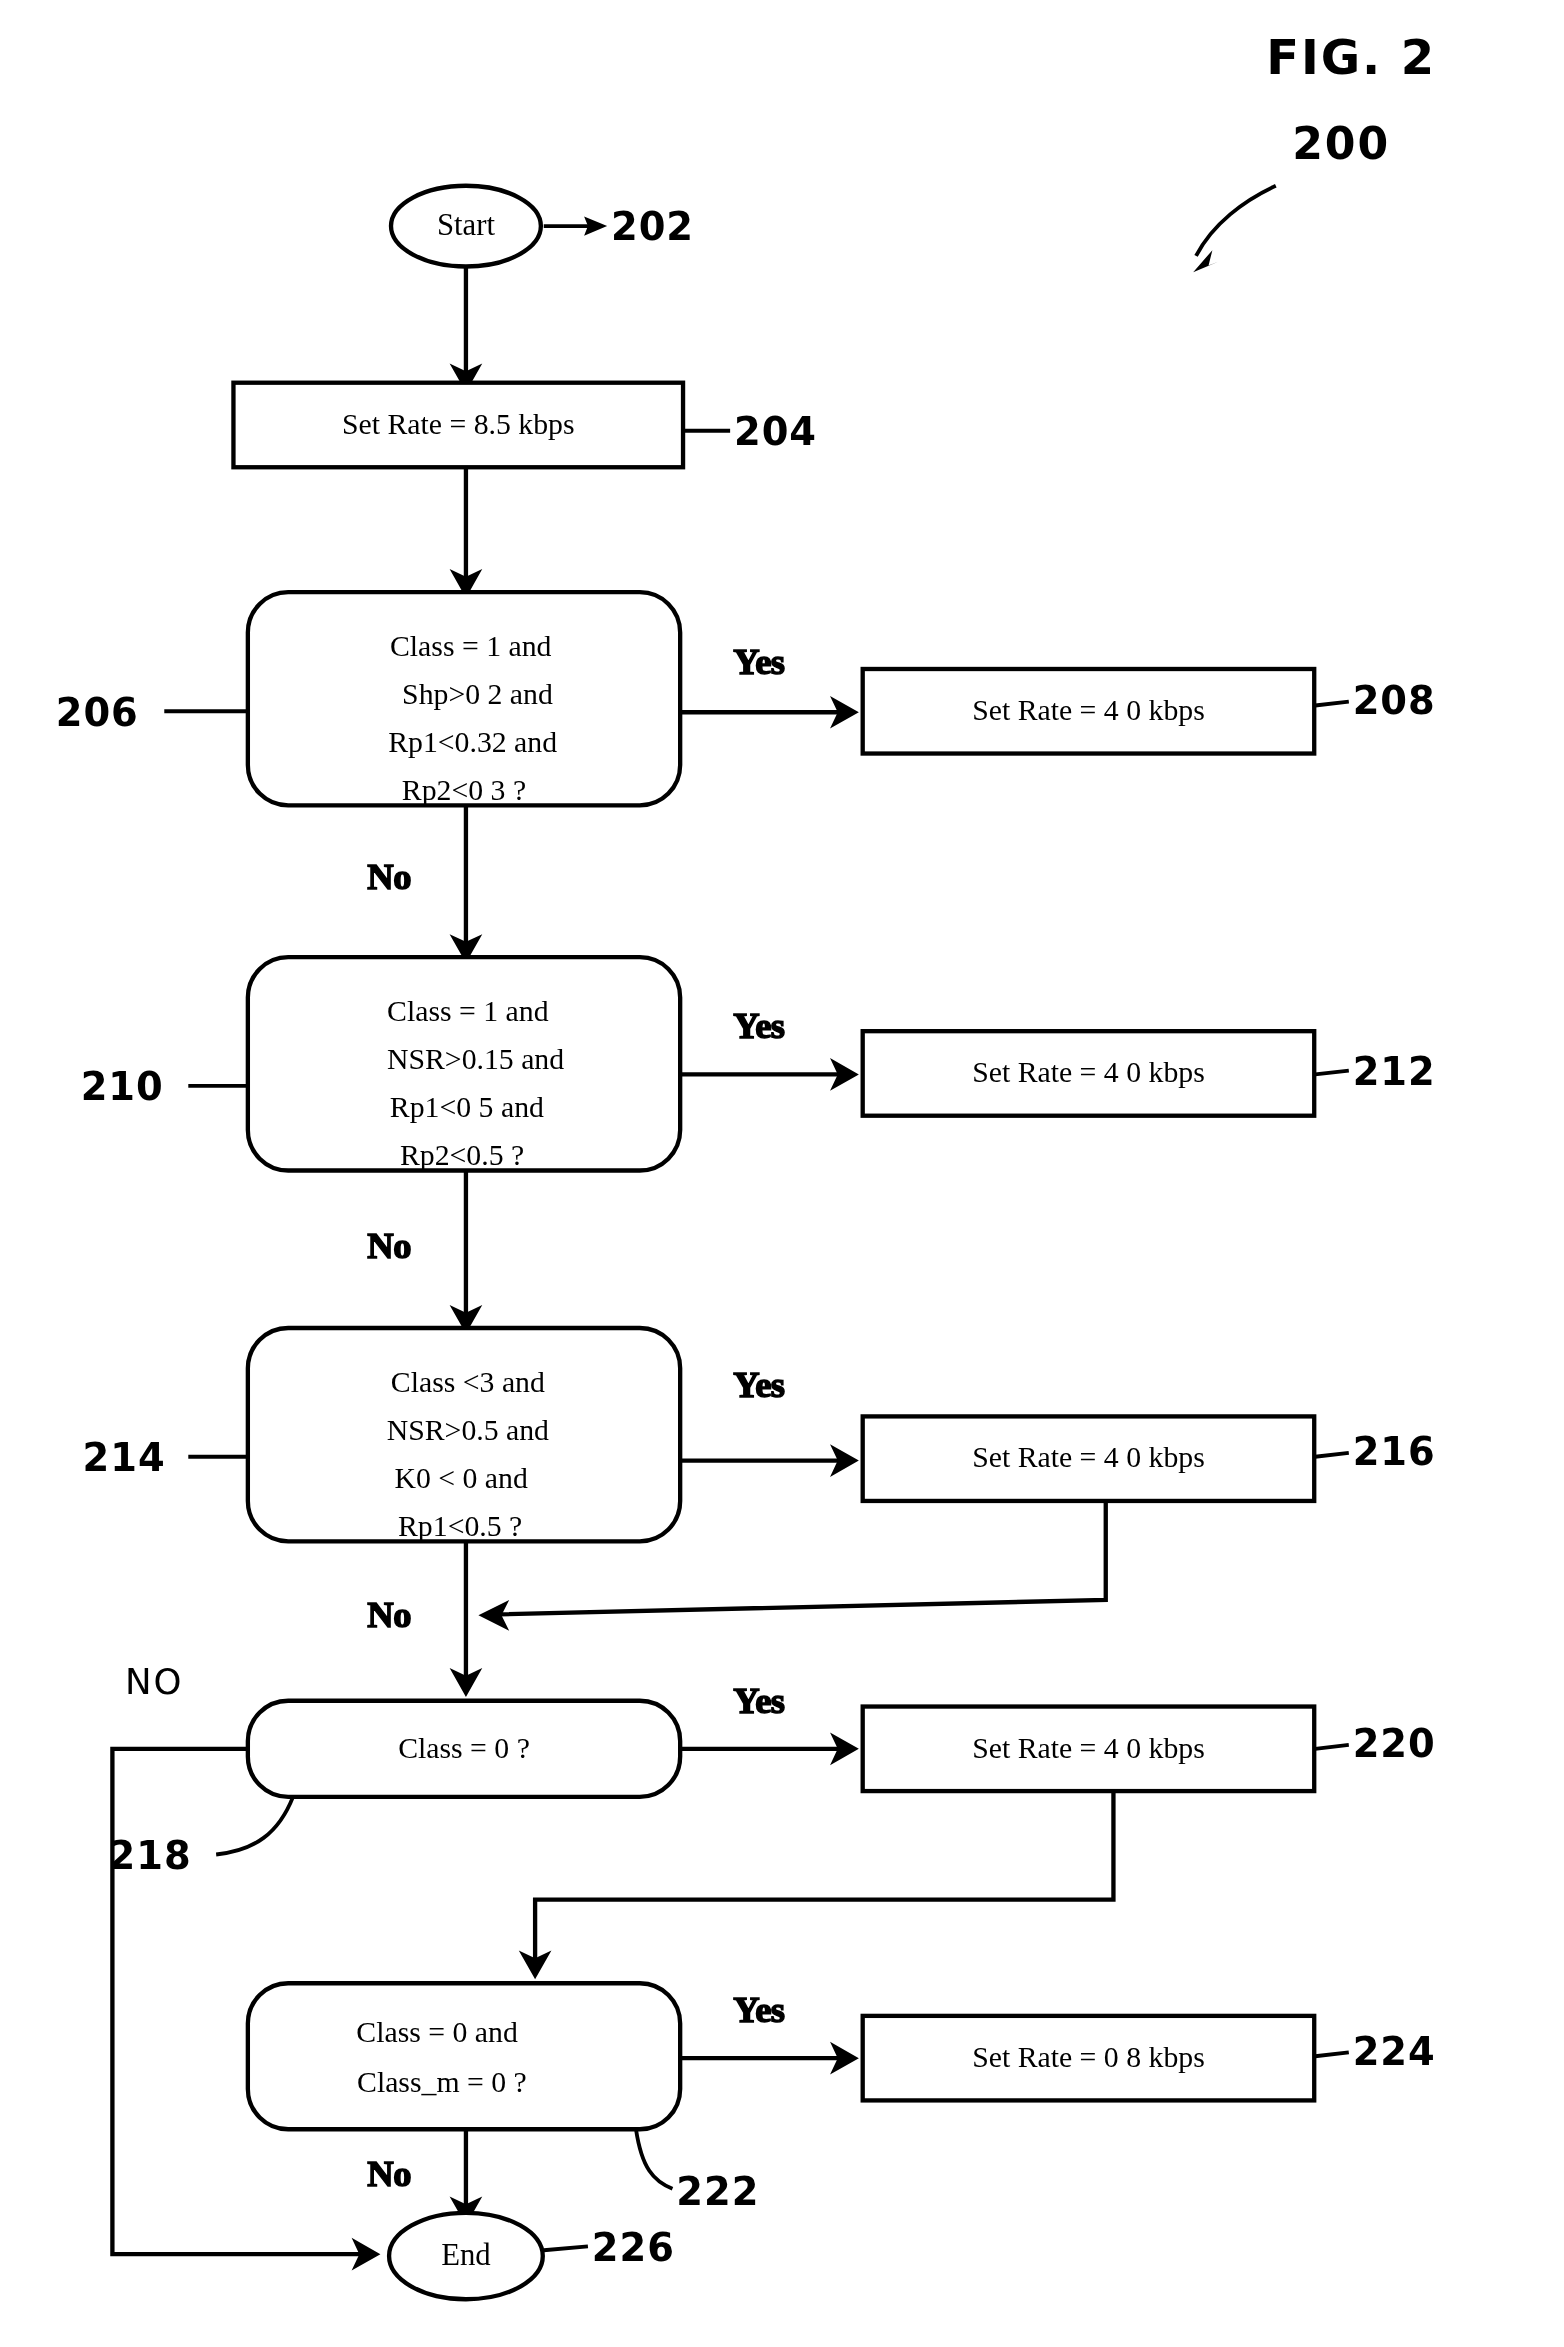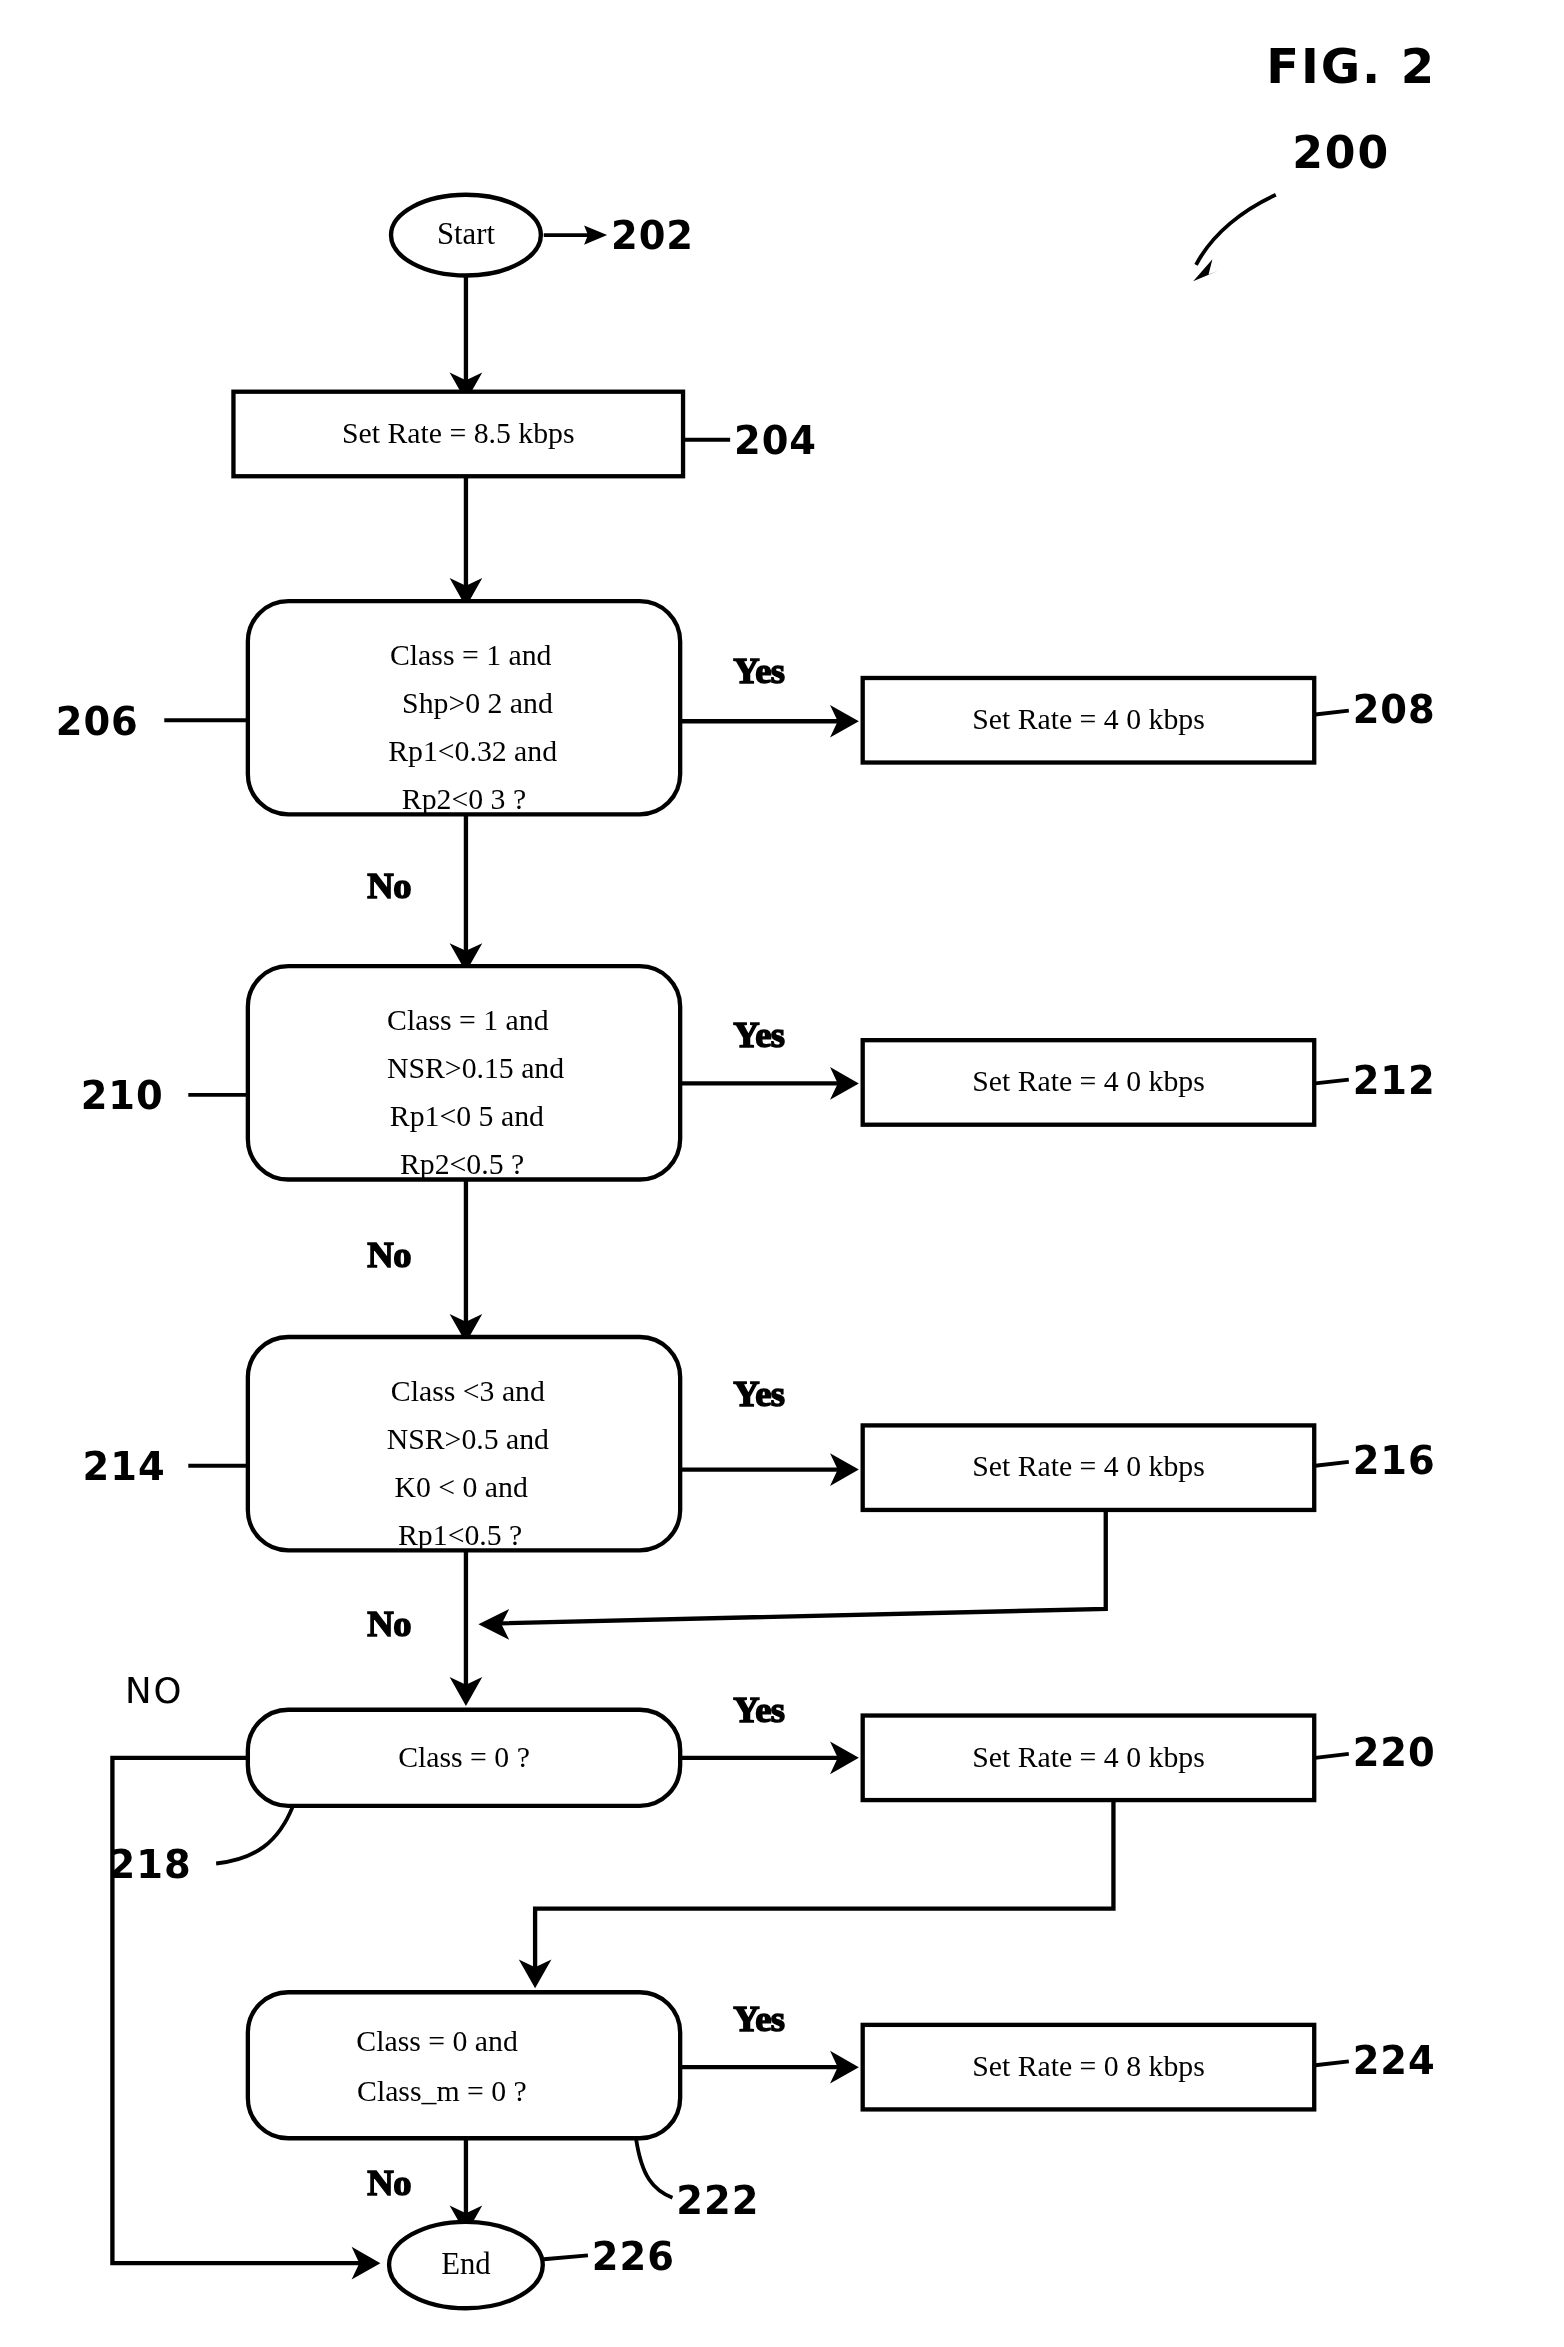--- a/index.html
+++ b/index.html
@@ -11,21 +11,21 @@
   body {
     width: 1564px;
     height: 2348px;
     position: relative;
     overflow: hidden;
     font-family: "Liberation Serif", "DejaVu Serif", serif;
   }
   #figure-root {
     position: absolute;
     left: 0;
-    top: 17px;
+    top: 8px;
     width: 1564px;
     height: 2203px;
   }
   svg.sheet {
     display: block;
     width: 1564px;
     height: 2348px;
   }
   .shape-fill {
     fill: #ffffff;

